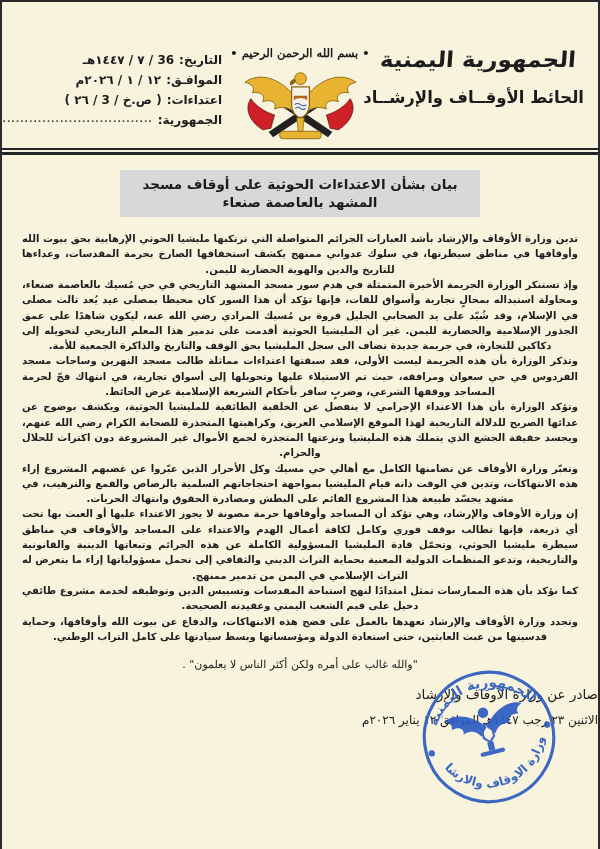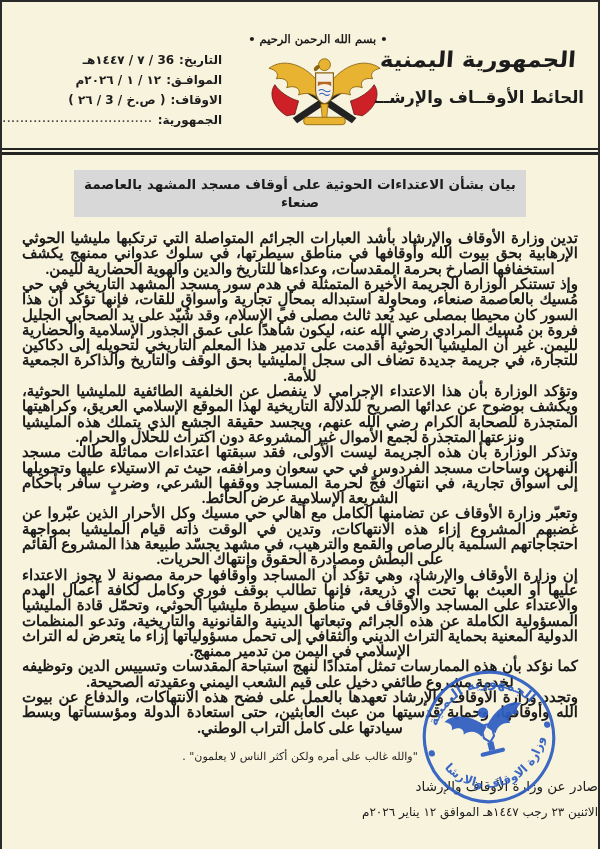--- a/index.html
+++ b/index.html
@@ -12,38 +12,38 @@
     font-family:"DejaVu Sans", sans-serif;
   }
   
   .header { position:relative; height:146px; }
   .h-right { position:absolute; right:14px; top:44px; width:212px; text-align:center; }
   .republic-callig {
     font-size:23px; font-weight:bold; transform:skewX(-4deg) scaleY(.95);
     letter-spacing:-1px; white-space:nowrap;
   }
   .ministry-name { font-size:16.5px; font-weight:bold; margin-top:16px; white-space:nowrap; }
-  .h-center { position:absolute; left:50%; transform:translateX(-50%); top:30px; width:175px; text-align:right; }
+  .h-center { position:absolute; left:50%; transform:translateX(-50%); top:44px; width:175px; text-align:center; }
   .bismillah { font-family:"DejaVu Serif", serif; font-weight:bold; font-size:11.5px; white-space:nowrap; }
   .emblem-svg { margin-top:3px; }
   .h-left { position:absolute; left:20px; top:48px; width:200px; font-size:12px; font-weight:bold; }
   .field-row { display:flex; align-items:baseline; gap:5px; line-height:20px; white-space:nowrap; }
   .field-label { font-weight:bold;text-align:right; }
   .field-value { font-weight:bold; }
   .dots { font-size:9px; letter-spacing:1px; color:#444; position:relative; top:-2px; }
   
   .rule { height:7px; border-top:2px solid #242424; border-bottom:3px solid #242424; margin:0; }
   
   .title-bar {
-    width:452px; margin:15px auto 11px; background:#d8d8d8;
+    width:360px; margin:15px auto 11px; background:#d8d8d8;
     text-align:center; font-weight:bold; font-size:13.5px; padding:6px 4px; line-height:1.3;
   }
   .body-text {
-    margin:14px 20px; font-size:15px; font-weight:bold;
-    line-height:15.3px; text-align:justify; text-align-last:center;font-family:Liberation Serif, serif;
+    margin:14px 20px; font-size:10px; font-weight:bold;
+    line-height:15.3px; text-align:justify; text-align-last:center;
   }
   .body-text p { margin:0; }
   .verse {
     text-align:center; font-family:"DejaVu Serif", serif;
     font-size:11px; margin-top:9px; color:#222;
   }
   
   .footer { text-align:right; font-weight:normal; margin-top:15px; }
   .footer-line1 { font-size:13.5px; }
   .footer-line2 { font-size:13.5px; margin-top:10px; }
@@ -95,39 +95,39 @@
     <div class="h-left">
       <div class="field-row">
         <span class="field-label">التاريخ:</span>
         <span class="field-value">36 / ٧ / ١٤٤٧هـ</span>
       </div>
       <div class="field-row">
         <span class="field-label">الموافـق:</span>
         <span class="field-value">١٢ / ١ / ٢٠٢٦م</span>
       </div>
       <div class="field-row">
-        <span class="field-label">الاوقاف:</span>
+        <span class="field-label">اعتداءات:</span>
         <span class="field-value">( ص.خ / 3 / ٢٦ )</span>
       </div>
       <div class="field-row">
         <span class="field-label">الجمهورية:</span>
         <span class="field-value dots">...........................................</span>
       </div>
     </div>
   </div>
 
   <div class="rule"></div>
 
   <div class="title-bar">بيان بشأن الاعتداءات الحوثية على أوقاف مسجد المشهد بالعاصمة صنعاء</div>
 
   <div class="body-text">
     <p>تدين وزارة الأوقاف والإرشاد بأشد العبارات الجرائم المتواصلة التي ترتكبها مليشيا الحوثي الإرهابية بحق بيوت الله وأوقافها في مناطق سيطرتها، في سلوك عدواني ممنهج يكشف استخفافها الصارخ بحرمة المقدسات، وعداءها للتاريخ والدين والهوية الحضارية لليمن.</p>
     <p>وإذ تستنكر الوزارة الجريمة الأخيرة المتمثلة في هدم سور مسجد المشهد التاريخي في حي مُسيك بالعاصمة صنعاء، ومحاولة استبداله بمحالٍ تجارية وأسواق للقات، فإنها تؤكد أن هذا السور كان محيطا بمصلى عيد يُعد ثالث مصلى في الإسلام، وقد شُيّد على يد الصحابي الجليل فروة بن مُسيك المرادي رضي الله عنه، ليكون شاهدًا على عمق الجذور الإسلامية والحضارية لليمن. غير أن المليشيا الحوثية أقدمت على تدمير هذا المعلم التاريخي لتحويله إلى دكاكين للتجارة، في جريمة جديدة تضاف الى سجل المليشيا بحق الوقف والتاريخ والذاكرة الجمعية للأمة.</p>
+    <p>وتذكر الوزارة بأن هذه الجريمة ليست الأولى، فقد سبقتها اعتداءات مماثلة طالت مسجد النهرين وساحات مسجد الفردوس في حي سعوان ومرافقه، حيث تم الاستيلاء عليها وتحويلها إلى أسواق تجارية، في انتهاك فجّ لحرمة المساجد ووقفها الشرعي، وضربٍ سافر بأحكام الشريعة الإسلامية عرض الحائط.</p>
     <p>وتؤكد الوزارة بأن هذا الاعتداء الإجرامي لا ينفصل عن الخلفية الطائفية للمليشيا الحوثية، ويكشف بوضوح عن عدائها الصريح للدلالة التاريخية لهذا الموقع الإسلامي العريق، وكراهيتها المتجذرة للصحابة الكرام رضي الله عنهم، ويجسد حقيقة الجشع الذي يتملك هذه المليشيا ونزعتها المتجذرة لجمع الأموال غير المشروعة دون اكتراث للحلال والحرام.</p>
-    <p>وتذكر الوزارة بأن هذه الجريمة ليست الأولى، فقد سبقتها اعتداءات مماثلة طالت مسجد النهرين وساحات مسجد الفردوس في حي سعوان ومرافقه، حيث تم الاستيلاء عليها وتحويلها إلى أسواق تجارية، في انتهاك فجّ لحرمة المساجد ووقفها الشرعي، وضربٍ سافر بأحكام الشريعة الإسلامية عرض الحائط.</p>
     <p>وتعبّر وزارة الأوقاف عن تضامنها الكامل مع أهالي حي مسيك وكل الأحرار الذين عبّروا عن غضبهم المشروع إزاء هذه الانتهاكات، وتدين في الوقت ذاته قيام المليشيا بمواجهة احتجاجاتهم السلمية بالرصاص والقمع والترهيب، في مشهد يجسّد طبيعة هذا المشروع القائم على البطش ومصادرة الحقوق وانتهاك الحريات.</p>
     <p>إن وزارة الأوقاف والإرشاد، وهي تؤكد أن المساجد وأوقافها حرمة مصونة لا يجوز الاعتداء عليها أو العبث بها تحت أي ذريعة، فإنها تطالب بوقف فوري وكامل لكافة أعمال الهدم والاعتداء على المساجد والأوقاف في مناطق سيطرة مليشيا الحوثي، وتحمّل قادة المليشيا المسؤولية الكاملة عن هذه الجرائم وتبعاتها الدينية والقانونية والتاريخية، وتدعو المنظمات الدولية المعنية بحماية التراث الديني والثقافي إلى تحمل مسؤولياتها إزاء ما يتعرض له التراث الإسلامي في اليمن من تدمير ممنهج.</p>
     <p>كما نؤكد بأن هذه الممارسات تمثل امتدادًا لنهج استباحة المقدسات وتسييس الدين وتوظيفه لخدمة مشروع طائفي دخيل على قيم الشعب اليمني وعقيدته الصحيحة.</p>
     <p>وتجدد وزارة الأوقاف والإرشاد تعهدها بالعمل على فضح هذه الانتهاكات، والدفاع عن بيوت الله وأوقافها، وحماية قدسيتها من عبث العابثين، حتى استعادة الدولة ومؤسساتها وبسط سيادتها على كامل التراب الوطني.</p>
   </div>
 
   <div class="verse">"والله غالب على أمره ولكن أكثر الناس لا يعلمون" .</div>
 
   <div class="footer">
     <div class="footer-line1">صادر عن وزارة الأوقاف والإرشاد</div>

